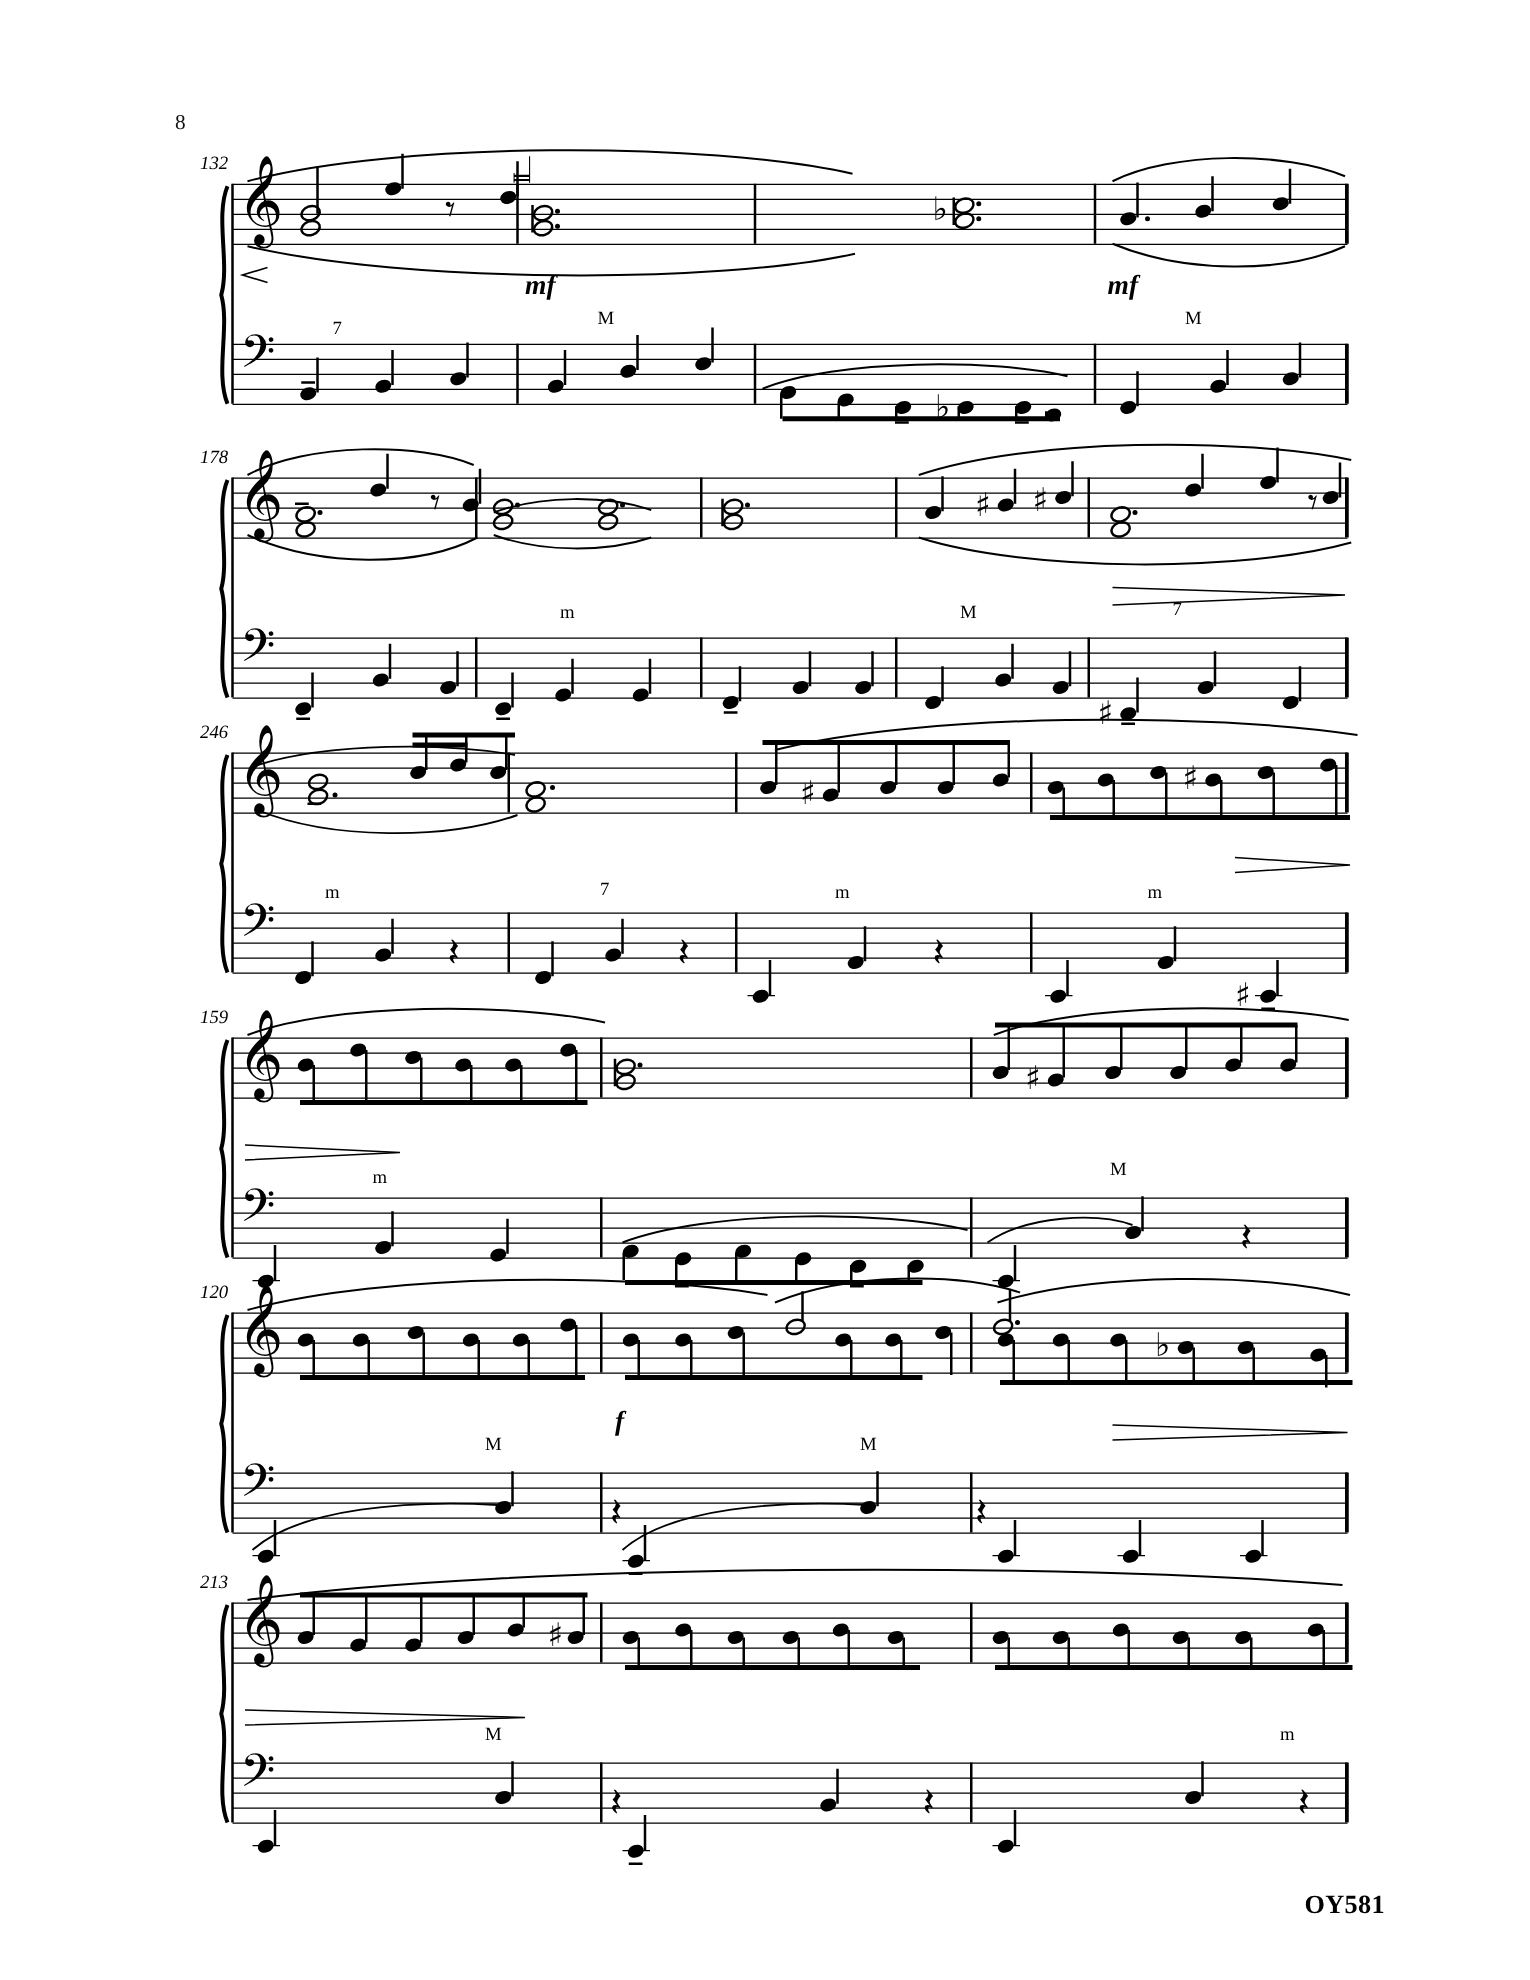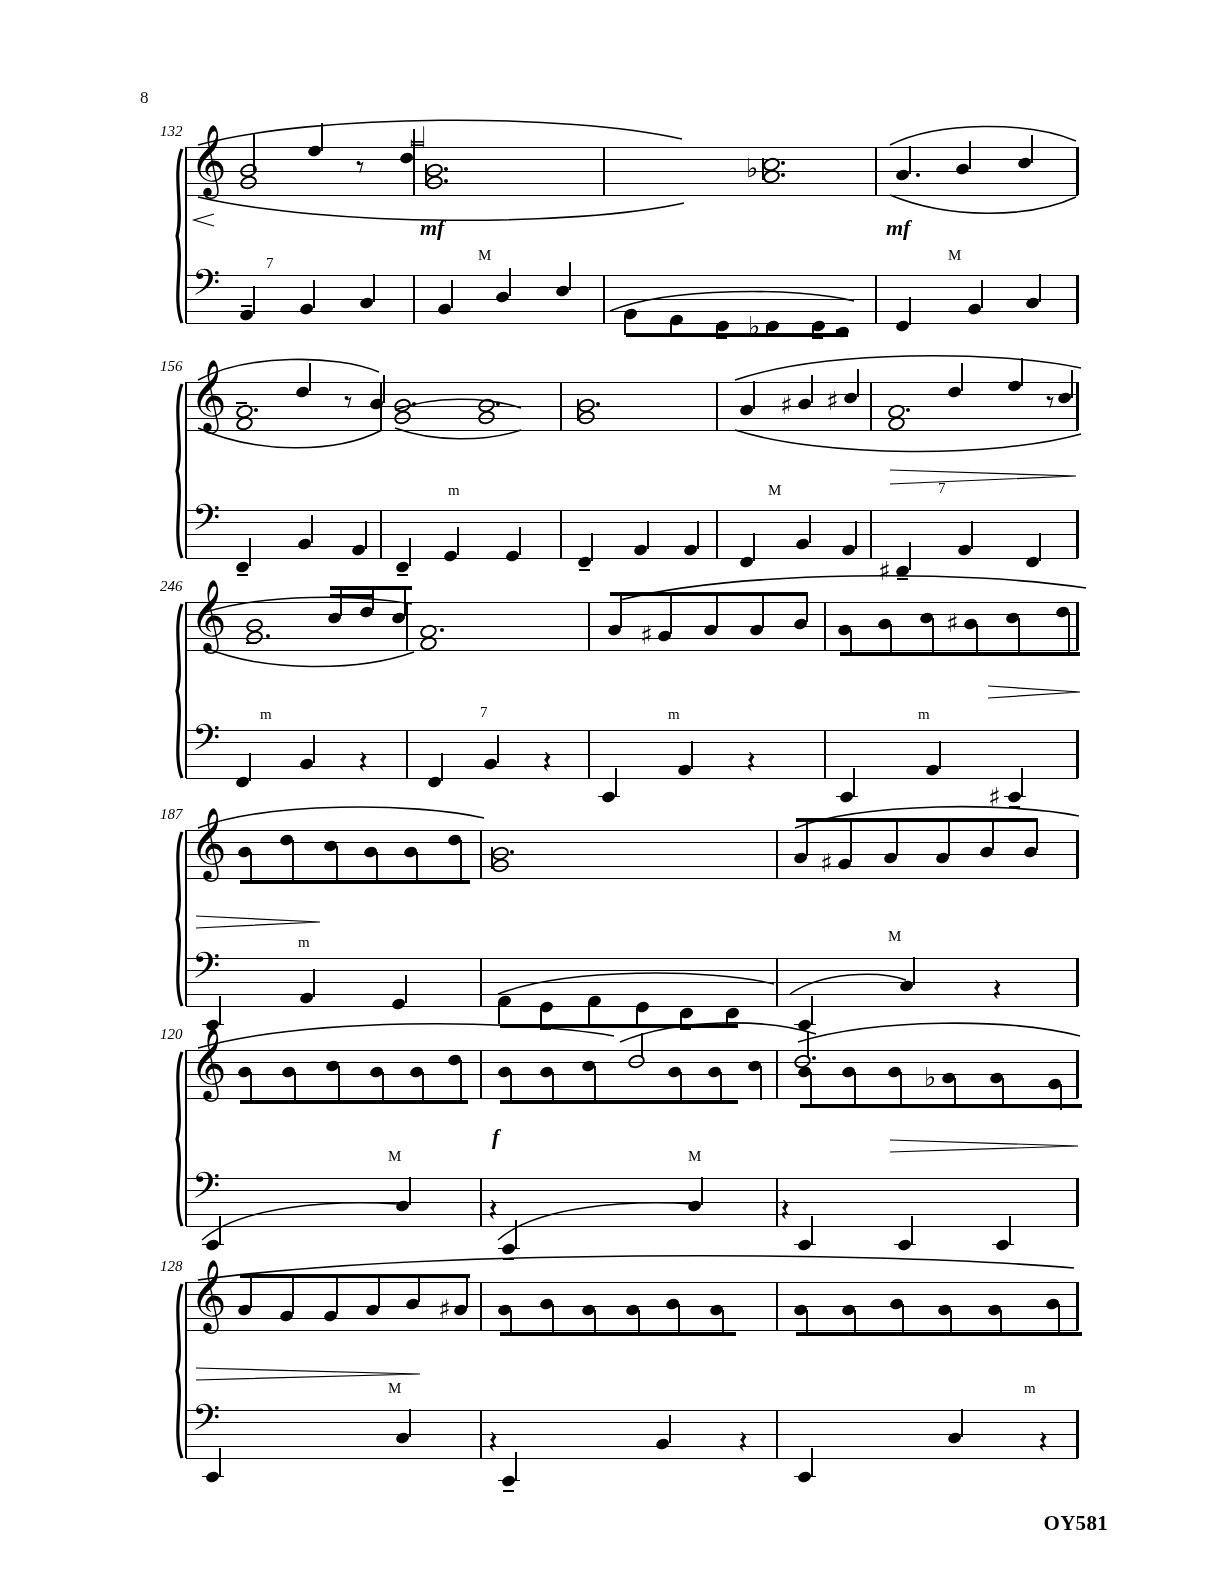--- a/index.html
+++ b/index.html
@@ -334,21 +334,21 @@
 
     <div class="nh" style="left:748px;top:176px;"></div>
     <div class="stem" style="left:761px;top:152px;height:28px;"></div>
     <div class="nh" style="left:820px;top:159px;"></div>
     <div class="stem" style="left:833px;top:135px;height:28px;"></div>
     <div class="nh" style="left:878px;top:153px;"></div>
     <div class="stem" style="left:891px;top:129px;height:28px;"></div>
   </div>
 
   <div class="system" style="top:380px;">
-    <div class="measure-label">156</div>
+    <div class="measure-label">178</div>
 
     <div class="brace" style="top:2px;">
       <svg width="18" height="178" viewBox="0 0 18 178">
         <path d="M14 2 C4 26 16 64 9 89 C16 114 4 152 14 176" fill="none" stroke="#000" stroke-width="3.2"></path>
       </svg>
     </div>
     <div class="leftbar" style="top:2px;height:176px;"></div>
 
     <div class="staff" style="top:2px;">
       <div class="line"></div>
@@ -638,21 +638,21 @@
     <div class="nh" style="left:778px;top:165px;"></div>
     <div class="stem" style="left:791px;top:141px;height:28px;"></div>
     <div class="accid" style="left:840px;top:184px;">♯</div>
     <div class="ledger" style="left:856px;top:196px;"></div>
     <div class="nh" style="left:860px;top:192px;"></div>
     <div class="stem" style="left:873px;top:168px;height:28px;"></div>
     <div class="artic" style="left:861px;top:206px;"></div>
   </div>
 
   <div class="system" style="top:828px;">
-    <div class="measure-label">187</div>
+    <div class="measure-label">159</div>
 
     <div class="brace" style="top:2px;">
       <svg width="18" height="178" viewBox="0 0 18 178">
         <path d="M14 2 C4 26 16 64 9 89 C16 114 4 152 14 176" fill="none" stroke="#000" stroke-width="3.2"></path>
       </svg>
     </div>
     <div class="leftbar" style="top:2px;height:176px;"></div>
 
     <div class="staff" style="top:2px;">
       <div class="line"></div>
@@ -915,21 +915,21 @@
     <div class="stem" style="left:663px;top:168px;height:28px;"></div>
     <div class="ledger" style="left:746px;top:196px;"></div>
     <div class="nh" style="left:750px;top:192px;"></div>
     <div class="stem" style="left:763px;top:168px;height:28px;"></div>
     <div class="ledger" style="left:844px;top:196px;"></div>
     <div class="nh" style="left:848px;top:192px;"></div>
     <div class="stem" style="left:861px;top:168px;height:28px;"></div>
   </div>
 
   <div class="system" style="top:1280px;">
-    <div class="measure-label">128</div>
+    <div class="measure-label">213</div>
 
     <div class="brace" style="top:2px;">
       <svg width="18" height="178" viewBox="0 0 18 178">
         <path d="M14 2 C4 26 16 64 9 89 C16 114 4 152 14 176" fill="none" stroke="#000" stroke-width="3.2"></path>
       </svg>
     </div>
     <div class="leftbar" style="top:2px;height:176px;"></div>
 
     <div class="staff" style="top:2px;">
       <div class="line"></div>

